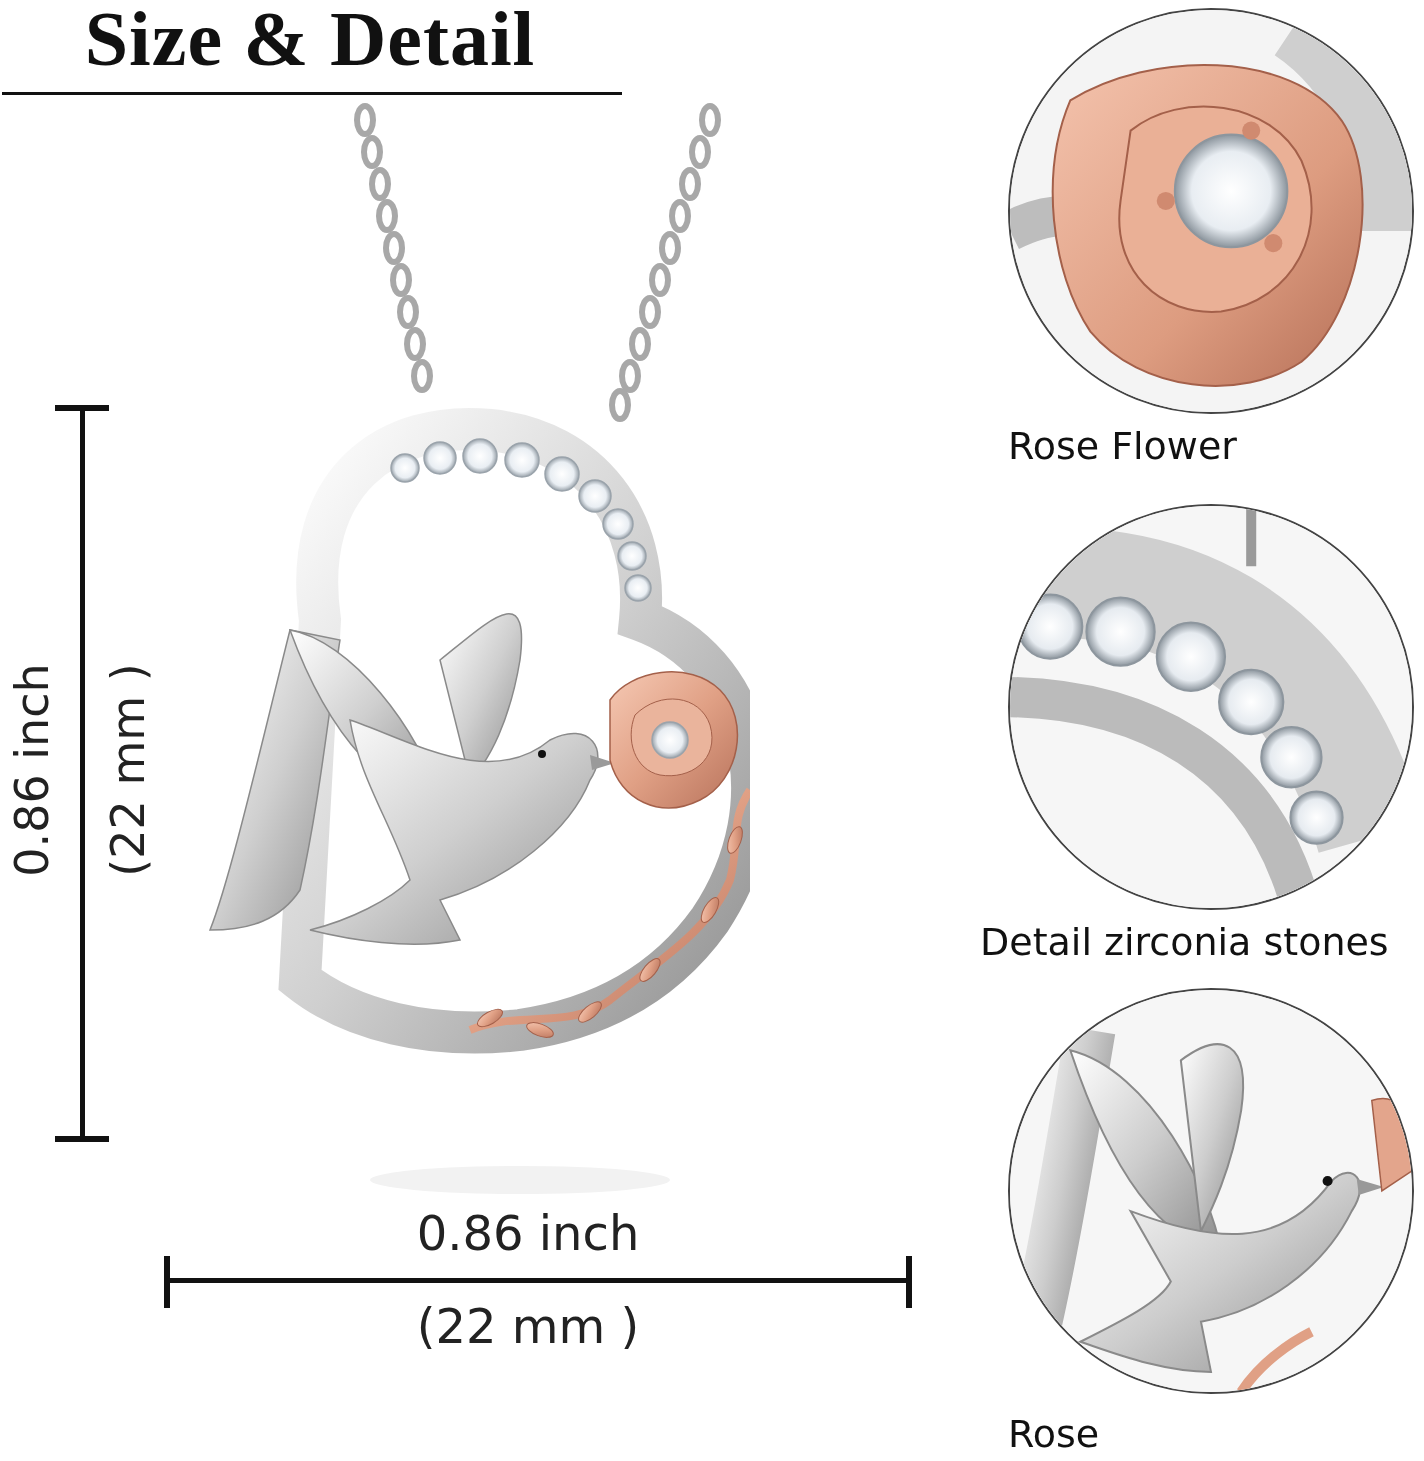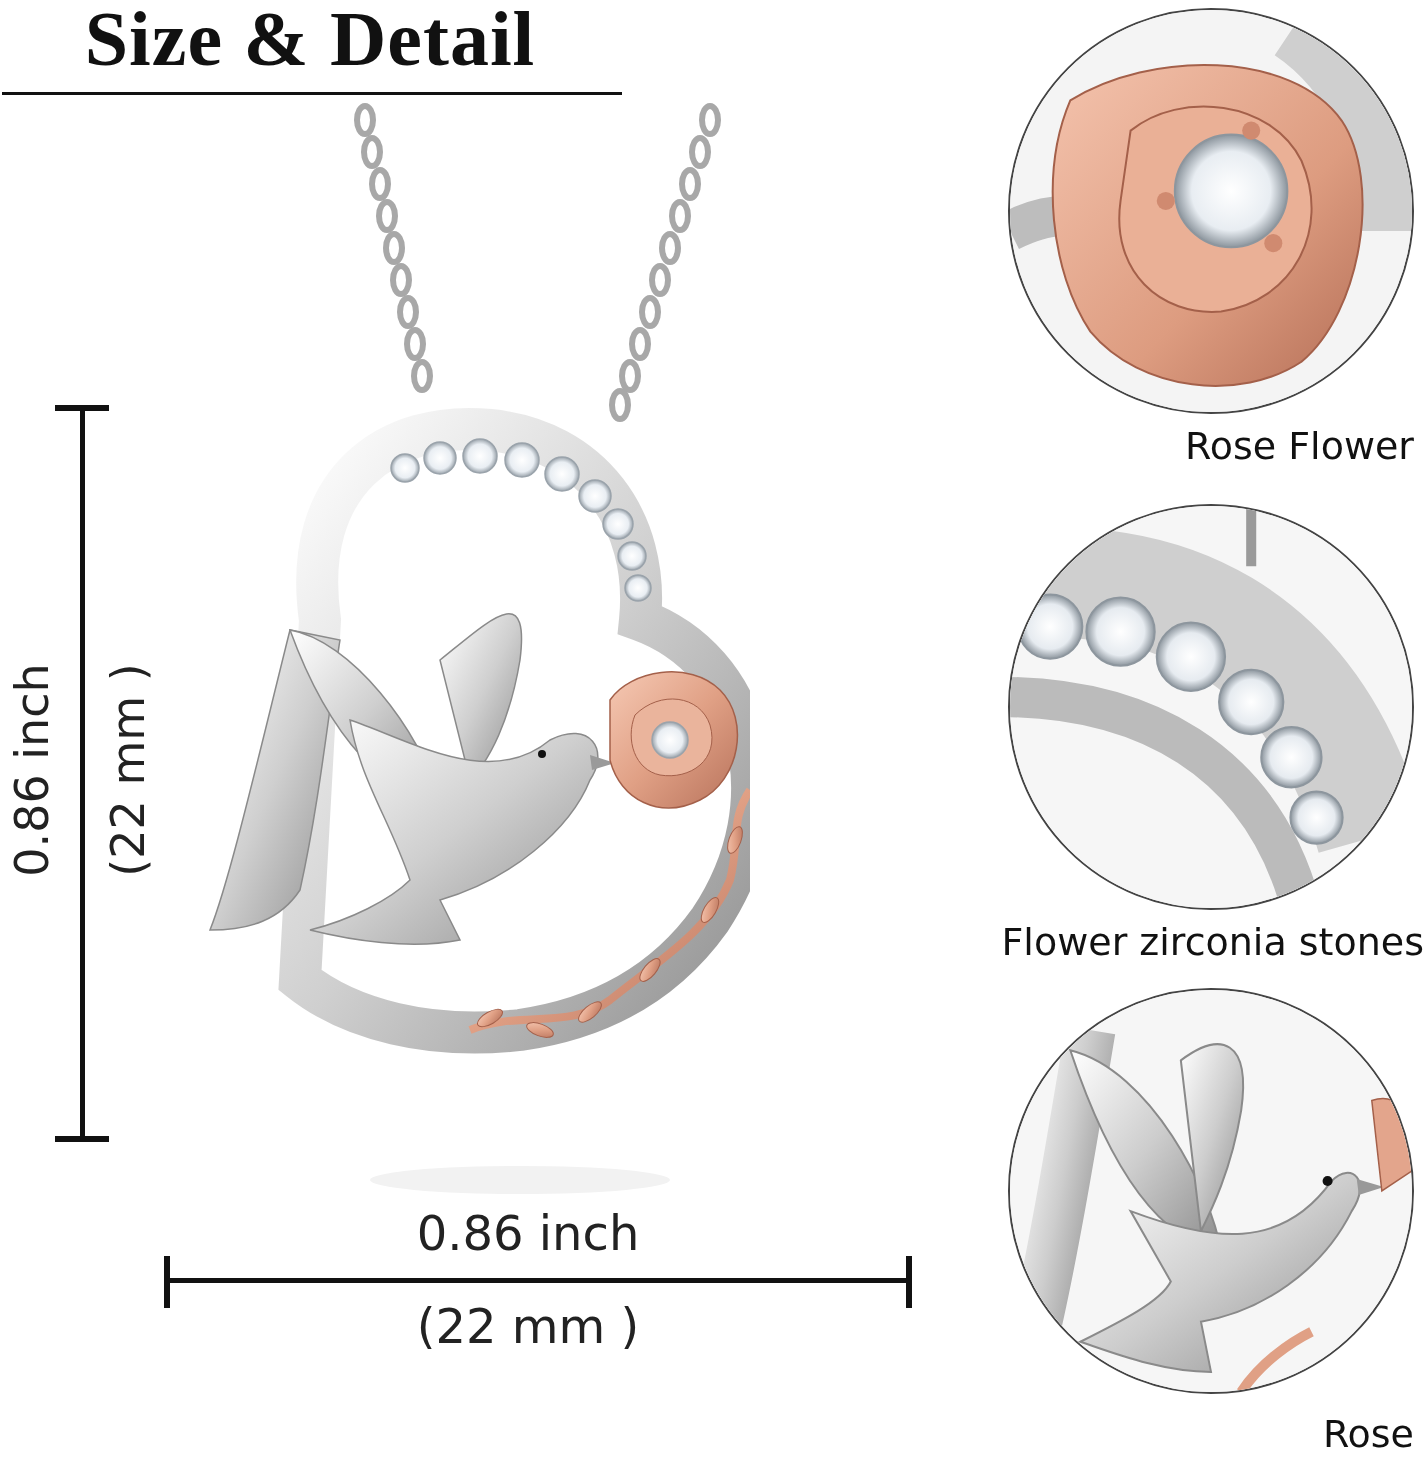--- a/index.html
+++ b/index.html
@@ -41,21 +41,21 @@
     .detail-circle {
       width: 406px; height: 406px; border-radius: 50%;
       border: 2px solid #444; overflow: hidden; background: #f3f3f3;
       box-sizing: border-box;
     }
     .circle-1 { left: 1008px; top: 8px; }
     .circle-2 { left: 1008px; top: 504px; }
     .circle-3 { left: 1008px; top: 988px; }
     .detail-circle svg { width: 100%; height: 100%; display: block; }
 
-    .caption { font-family: "DejaVu Sans", sans-serif; font-size: 38px; color: #111; text-align: right; white-space: nowrap; }
+    .caption { font-family: "DejaVu Sans", sans-serif; font-size: 38px; color: #111; text-align: left; white-space: nowrap; }
     .cap-1 { left: 1008px; top: 424px; width: 406px; }
     .cap-2 { left: 980px; top: 920px; width: 444px; }
     .cap-3 { left: 1008px; top: 1412px; width: 406px; }
   </style>
 </head>
 <body>
 
 <div class="abs title">Size &amp; Detail</div>
 <div class="abs title-rule"></div>
 
@@ -199,21 +199,21 @@
       <circle cx="40" cy="120" r="32"></circle>
       <circle cx="110" cy="125" r="34"></circle>
       <circle cx="180" cy="150" r="34"></circle>
       <circle cx="240" cy="195" r="32"></circle>
       <circle cx="280" cy="250" r="30"></circle>
       <circle cx="305" cy="310" r="26"></circle>
     </g>
     <path d="M240 0 L 240 60" stroke="#9a9a9a" stroke-width="10"></path>
   </svg>
 </div>
-<div class="abs caption cap-2">Flower zirconia stones</div>
+<div class="abs caption cap-2">Detail zirconia stones</div>
 
 <div class="abs detail-circle circle-3">
   <svg viewBox="0 0 400 400">
     <rect width="400" height="400" fill="#f6f6f6"></rect>
     <defs>
       <linearGradient id="silverD" x1="0" y1="0" x2="1" y2="1">
         <stop offset="0" stop-color="#ffffff"></stop>
           <stop offset="0.5" stop-color="#cdcdcd"></stop>
           <stop offset="1" stop-color="#8c8c8c"></stop>
       </linearGradient>

